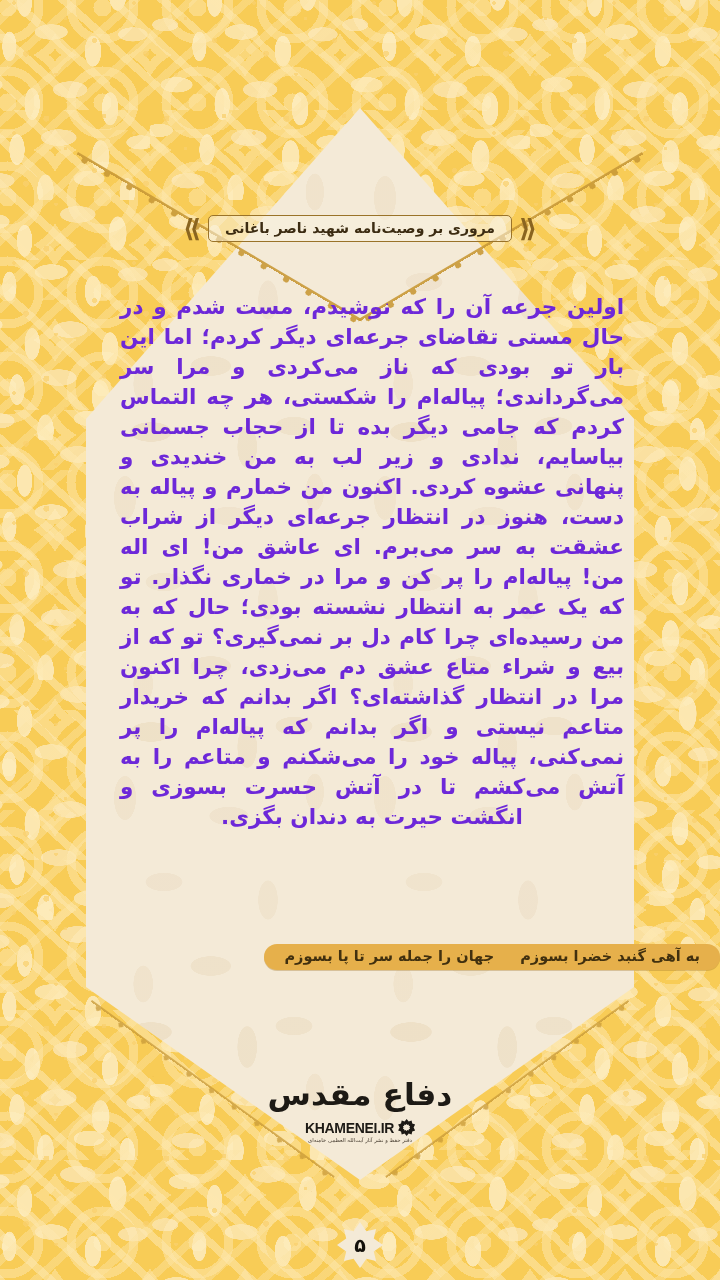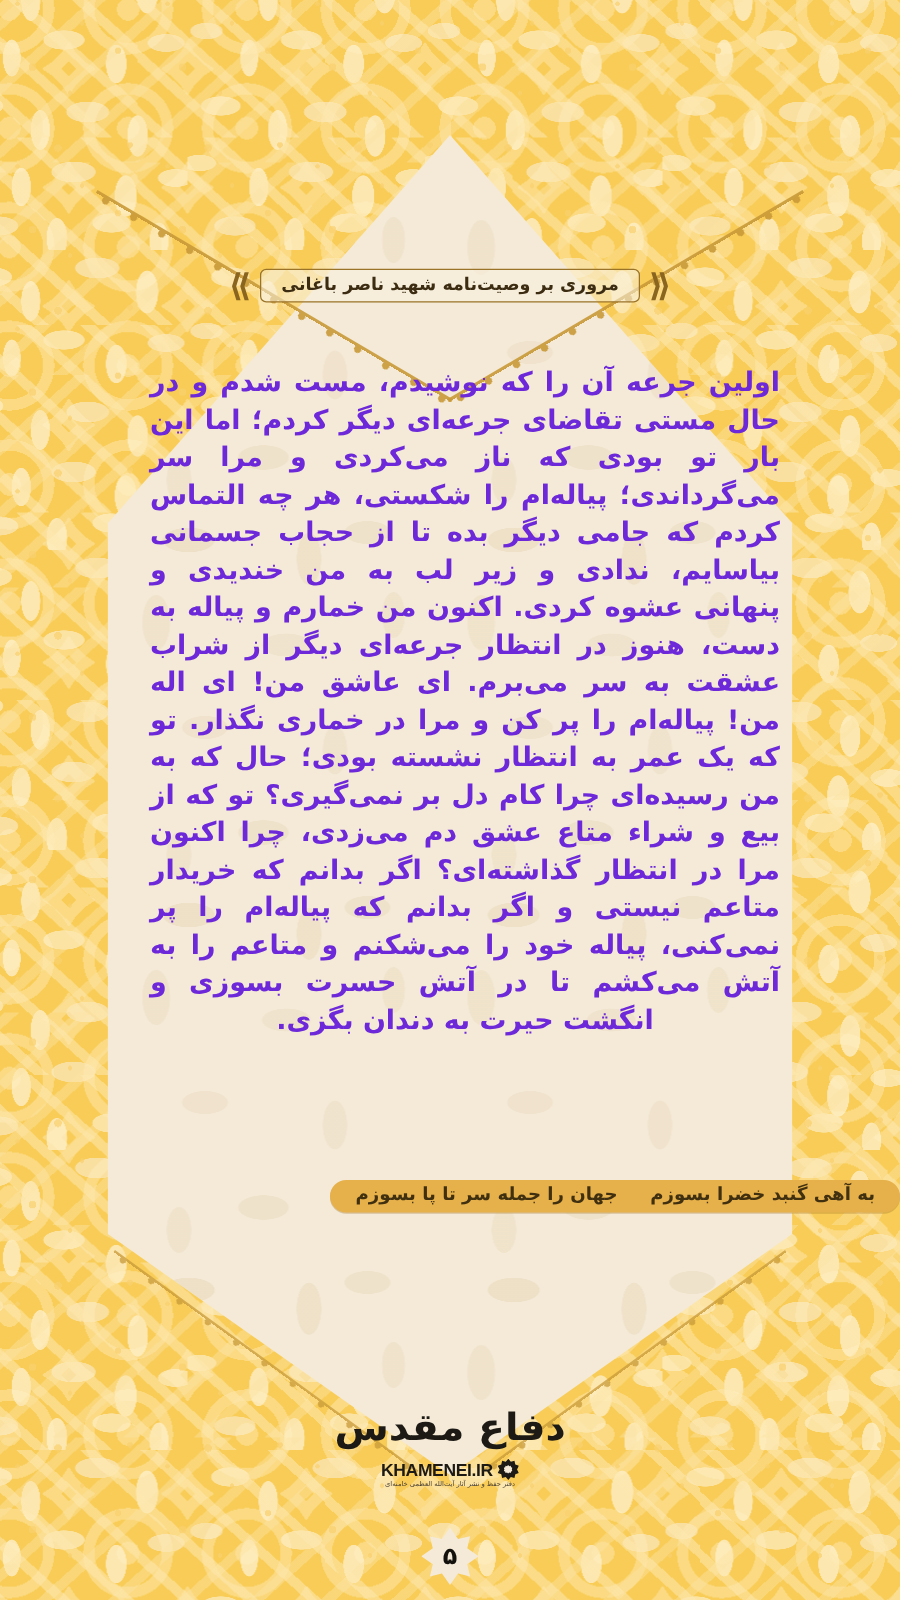--- a/index.html
+++ b/index.html
@@ -203,42 +203,42 @@
     direction: rtl;
     font-weight: 600;
   }
 
   
   .poem-wrap {
     position: absolute;
     left: 0; right: 0;
     top: 944px;
     display: flex;
-    flex-direction: column;
-    align-items: flex-start;
+    flex-direction: row;
+    align-items: flex-end;
     gap: 5px;
   }
   .poem-line {
     background: #e6b04b;
     color: #41300f;
     border-radius: 14px;
     padding: 3px 20px 4px;
     font-size: 14.5px;
     line-height: 19px;
     white-space: nowrap;
     font-weight: 600;
     box-shadow: 0 1px 0 rgba(160,118,40,0.35);
   }
   .poem-line .gap { display: inline-block; width: 16px; }
 
   
   .logo-wrap {
     position: absolute;
     left: 0; right: 0;
-    top: 1128px;
+    top: 1080px;
     display: flex;
     flex-direction: column;
     align-items: center;
     gap: 9px;
   }
   .calligraphy {
     font-size: 30px;
     color: #1d1a15;
     line-height: 1;
     letter-spacing: -2px;

